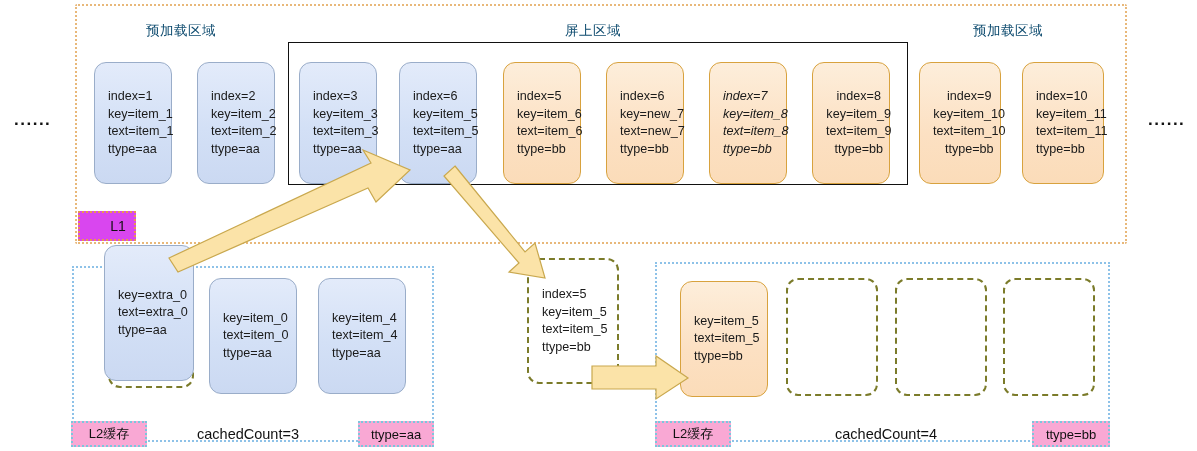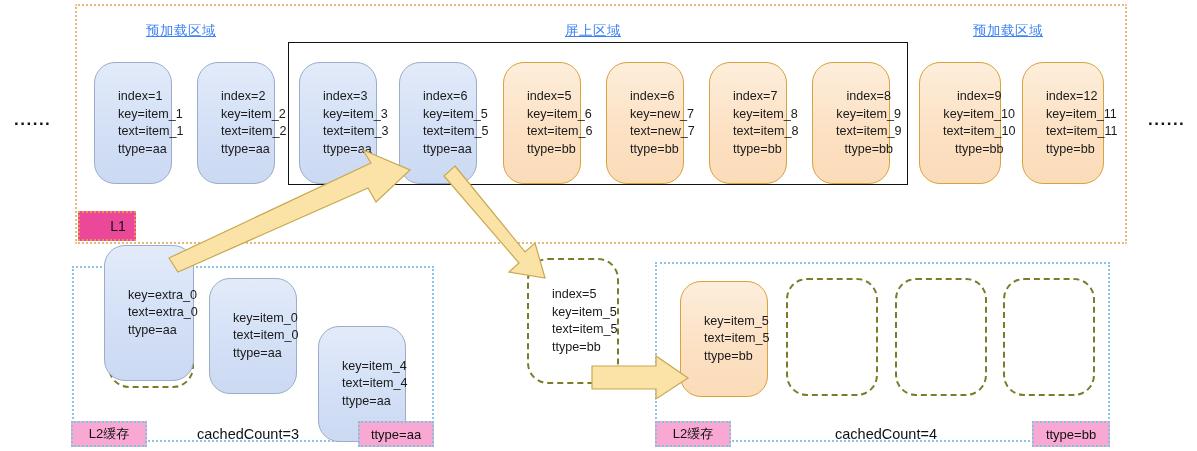--- a/index.html
+++ b/index.html
@@ -23,37 +23,36 @@
   .l1-container {
     left: 75px; top: 4px; width: 1052px; height: 240px;
     border: 2px dotted #e8b87a;
     background: #ffffff;
     border-radius: 2px;
   }
 
   
   .region-label {
     font-size: 13.5px;
-    color: #3b82f6;
+    color: #0c4a6e;
     white-space: nowrap;
     letter-spacing: .5px;
-    text-decoration: underline;
   }
 
   
   .screen-box {
     left: 288px; top: 42px; width: 620px; height: 143px;
     border: 1.6px solid #111;
     background: transparent;
   }
 
   
   .card {
-    border-radius: 21px;
-    padding: 12px;
+    border-radius: 12px;
+    padding: 2px;
     display: flex;
     align-items: center;
   }
   .card .lines {
     padding-left: 11px;
     font-size: 12.6px;
     line-height: 17.5px;
     white-space: nowrap;
   }
   .card.blue {
@@ -75,21 +74,21 @@
 
   
   .dots {
     font-size: 17px; letter-spacing: 1.5px; color: #111;
     font-weight: 700;
   }
 
   
   .l1-badge {
     left: 78px; top: 211px; width: 58px; height: 30px;
-    background: #ec4899;
+    background: #d946ef;
     border: 2px dotted #e8984c;
     display: flex; align-items: center; justify-content: center;
     font-size: 14px; color: #111; padding-left: 22px;
   }
 
   
   .l2-container {
     border: 2px dotted #8ec2e8;
     background: transparent;
   }
@@ -181,21 +180,21 @@
 
   <div class="abs card orange" style="left:606px; top:62px; width:78px; height:122px;">
     <div class="lines">
       <div>index=6</div>
       <div>key=new_7</div>
       <div>text=new_7</div>
       <div>ttype=bb</div>
     </div>
   </div>
 
-  <div class="abs card orange" style="left:709px; top:62px; width:78px; height:122px;">
+  <div class="abs card orange" style="left:709px; top:62px; width:78px; height:122px;font-style:italic;">
     <div class="lines">
       <div>index=7</div>
       <div>key=item_8</div>
       <div>text=item_8</div>
       <div>ttype=bb</div>
     </div>
   </div>
 
   <div class="abs card orange" style="left:812px; top:62px; width:78px; height:122px;text-align:center;">
     <div class="lines">
@@ -210,21 +209,21 @@
     <div class="lines">
       <div>index=9</div>
       <div>key=item_10</div>
       <div>text=item_10</div>
       <div>ttype=bb</div>
     </div>
   </div>
 
   <div class="abs card orange" style="left:1022px; top:62px; width:82px; height:122px;">
     <div class="lines">
-      <div>index=12</div>
+      <div>index=10</div>
       <div>key=item_11</div>
       <div>text=item_11</div>
       <div>ttype=bb</div>
     </div>
   </div>
 
   <div class="abs dots" style="left:1148px; top:110px;">......</div>
 
   <div class="abs l1-badge">
     <span>L1</span>
@@ -243,21 +242,21 @@
   </div>
 
   <div class="abs card blue" style="left:209px; top:278px; width:88px; height:116px;">
     <div class="lines">
       <div>key=item_0</div>
       <div>text=item_0</div>
       <div>ttype=aa</div>
     </div>
   </div>
 
-  <div class="abs card blue" style="left:318px; top:278px; width:88px; height:116px;margin-top:48px;">
+  <div class="abs card blue" style="left:318px; top:278px; width:88px; height:116px;">
     <div class="lines">
       <div>key=item_4</div>
       <div>text=item_4</div>
       <div>ttype=aa</div>
     </div>
   </div>
 
   <div class="abs cyan-badge" style="left:71px; top:421px; width:76px; height:26px;">
     <span>L2缓存</span>
   </div>

